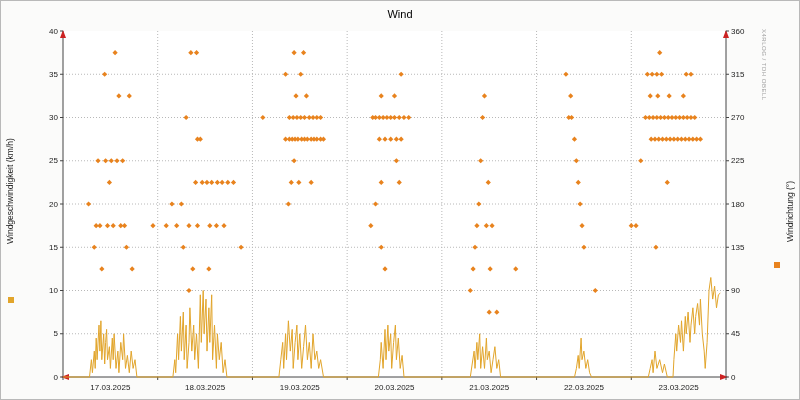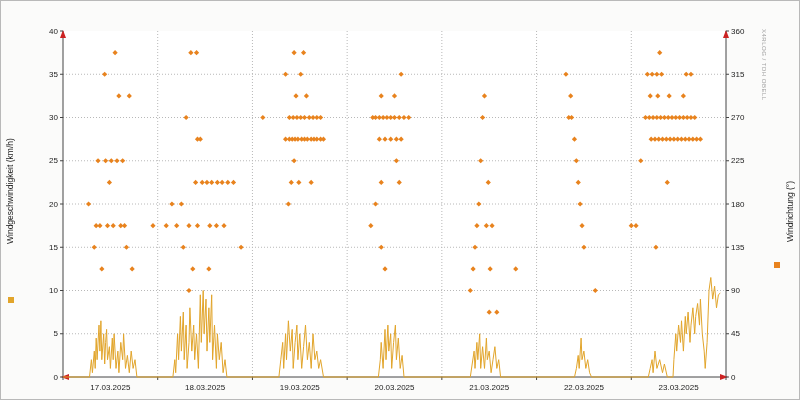--- a/index.html
+++ b/index.html
@@ -34,20 +34,21 @@
   .legend-sq{position:absolute;width:6px;height:6px;}
   .legend-left{left:7px;top:296px;}
   .legend-right{right:19px;top:261px;}
   #plot-svg{position:absolute;left:0;top:0;}
   #plot-svg text{font-family:"Liberation Sans", sans-serif;font-size:8px;fill:#222;}
 </style>
 </head>
 <body>
 
 <div class="frame">
+  <div class="title">Wind</div>
 
   <div class="ylabel-left">Windgeschwindigkeit (km/h)</div>
   <div class="ylabel-right">Windrichtung (°)</div>
 
   <div class="watermark">X4RLOG / TDH OBELL</div>
 
   <div class="legend-sq legend-left" style="background: rgb(226, 165, 43);"></div>
   <div class="legend-sq legend-right" style="background: rgb(232, 131, 30);"></div>
 
   <svg id="plot-svg" width="800" height="400">

